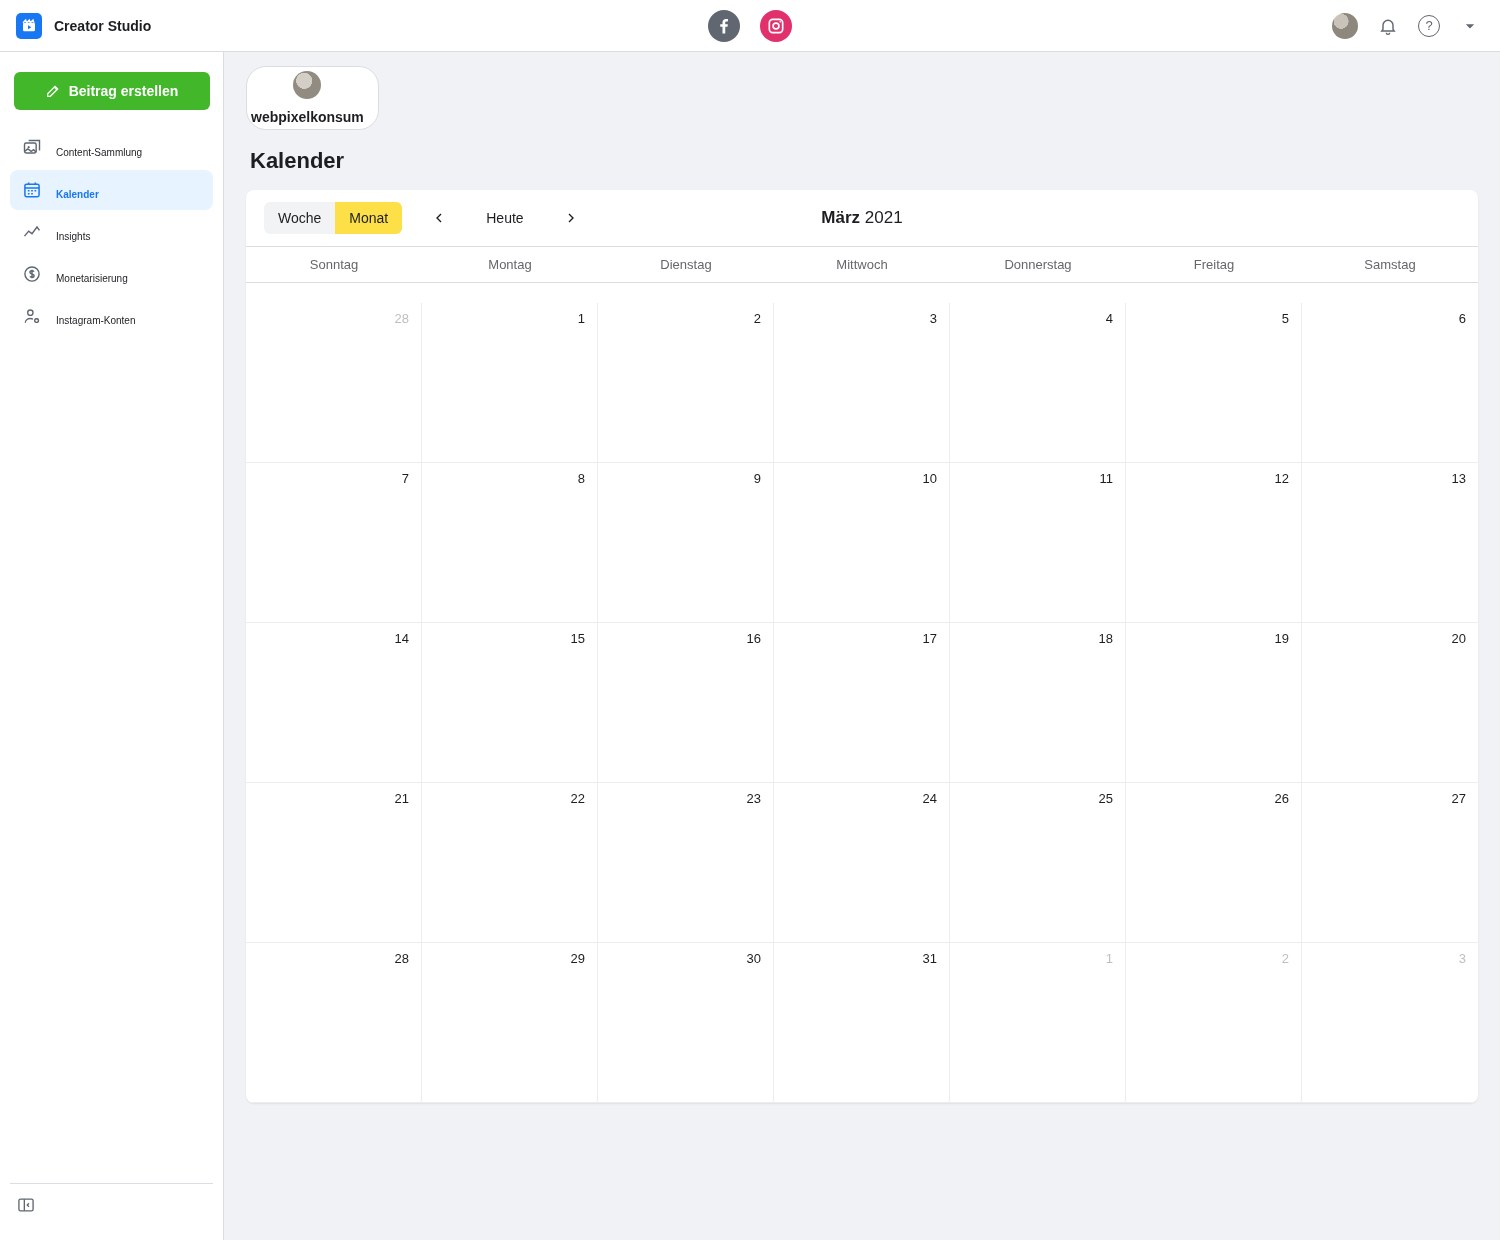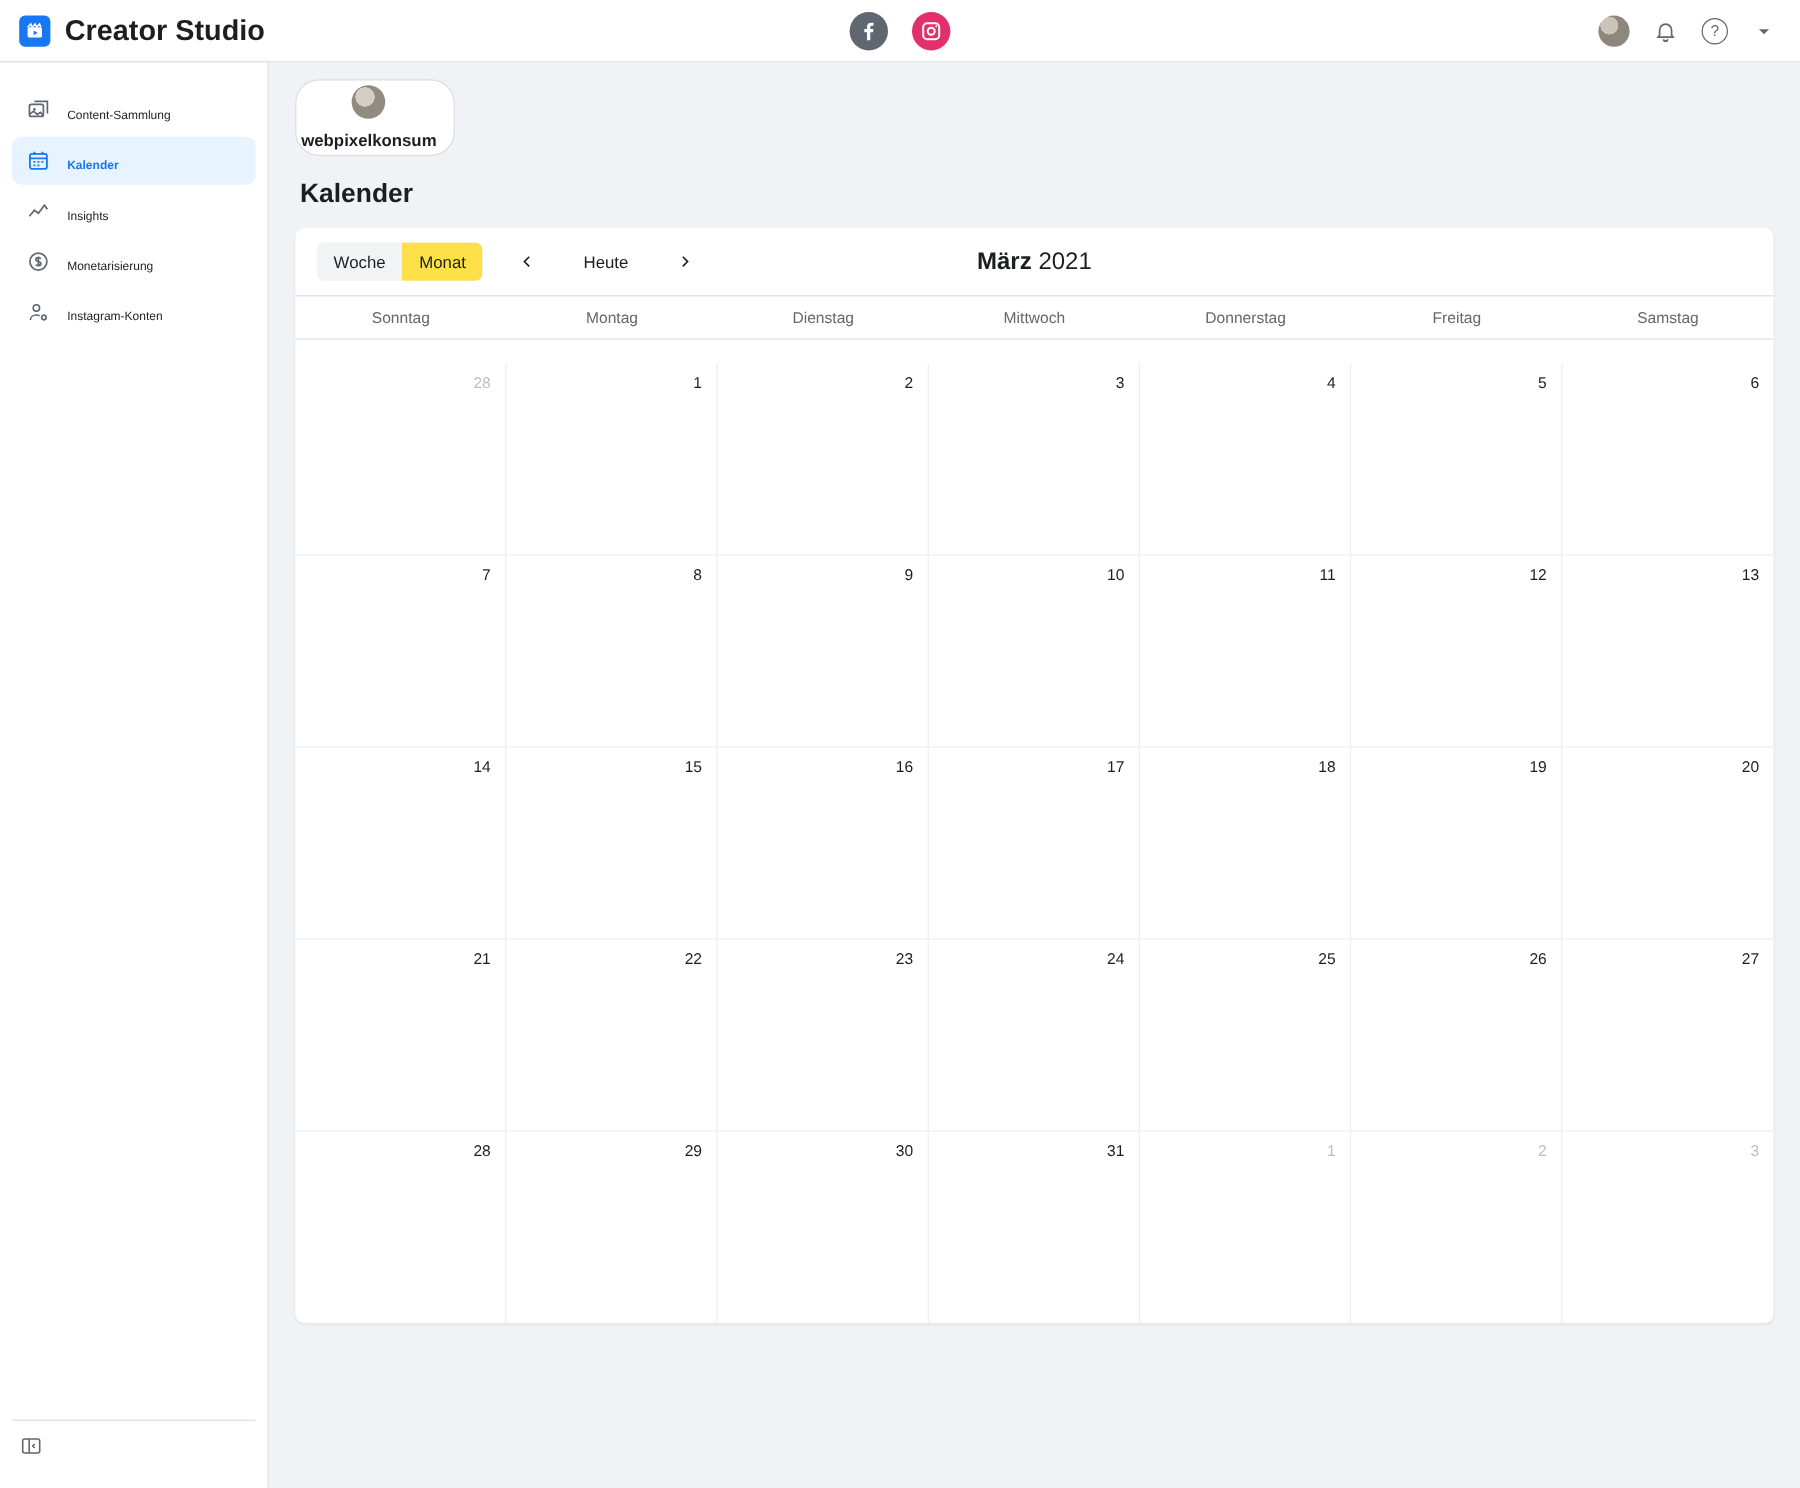--- a/index.html
+++ b/index.html
@@ -28,21 +28,21 @@
   .topbar {
     height: 52px;
     display: flex;
     align-items: center;
     padding: 0 20px 0 16px;
     border-bottom: 1px solid var(--divider);
     background: #fff;
   }
   .brand {
     display: flex; align-items: center; gap: 12px;
-    font-weight: 700; font-size: 24px;
+    font-weight: 700; font-size: 14px;
     flex: 0 0 auto;
   }
   .brand-logo {
     width: 26px; height: 26px; border-radius: 5px;
     background: var(--fb-blue);
     display: flex; align-items: center; justify-content: center;
   }
   .brand-logo svg { display:block; }
 
   .topbar-center {
@@ -178,21 +178,21 @@
     display:flex; align-items:center; justify-content:center;
     color: #1c1e21;
   }
   .today-btn {
     background: transparent; border:none; font-size:14px; cursor:pointer;
     padding: 6px 10px; color: var(--text);
   }
 
   .cal-title {
     position:absolute; left:50%; transform:translateX(-50%);
-    font-size: 20px;
+    font-size: 17px;
   }
   .cal-title .mon { font-weight:700; }
 
   .weekday-row {
     display:grid; grid-template-columns: repeat(7,1fr);
     border-top: 1px solid var(--divider);
     border-bottom: 1px solid var(--divider);
   }
   .weekday {
     text-align:center; font-size:13px; color: var(--text-sub);
@@ -257,20 +257,27 @@
       <svg viewBox="0 0 24 24" fill="currentColor" width="16" height="16">
           <path d="M7 10l5 5 5-5z"></path>
         </svg>
     </span>
   </div>
 </div>
 
 <div class="shell">
 
   <aside class="sidebar">
+    <button class="create-btn">
+      <svg viewBox="0 0 24 24" fill="none" stroke="currentColor" stroke-width="2">
+          <path d="M4 20h4L19 9l-4-4L4 16v4Z"></path>
+          <path d="M14 6l4 4"></path>
+        </svg>
+      <span>Beitrag erstellen</span>
+    </button>
 
     <nav class="nav">
       <div class="nav-item">
         <span class="ic">
           <svg viewBox="0 0 24 24" fill="none" stroke="currentColor" stroke-width="1.7">
               <rect x="3" y="6" width="14" height="12" rx="2"></rect>
               <path d="M8 3h13v12"></path>
               <circle cx="8" cy="11" r="1.3" fill="currentColor" stroke="none"></circle>
               <path d="M3 16l4-3 4 3 3-2 3 3"></path>
             </svg>

